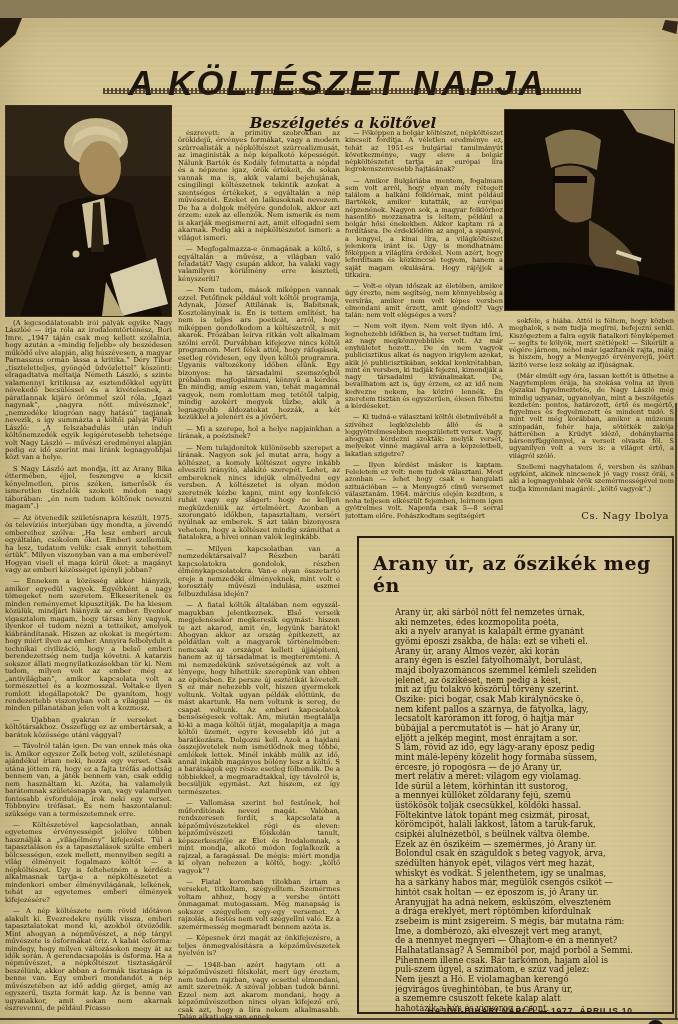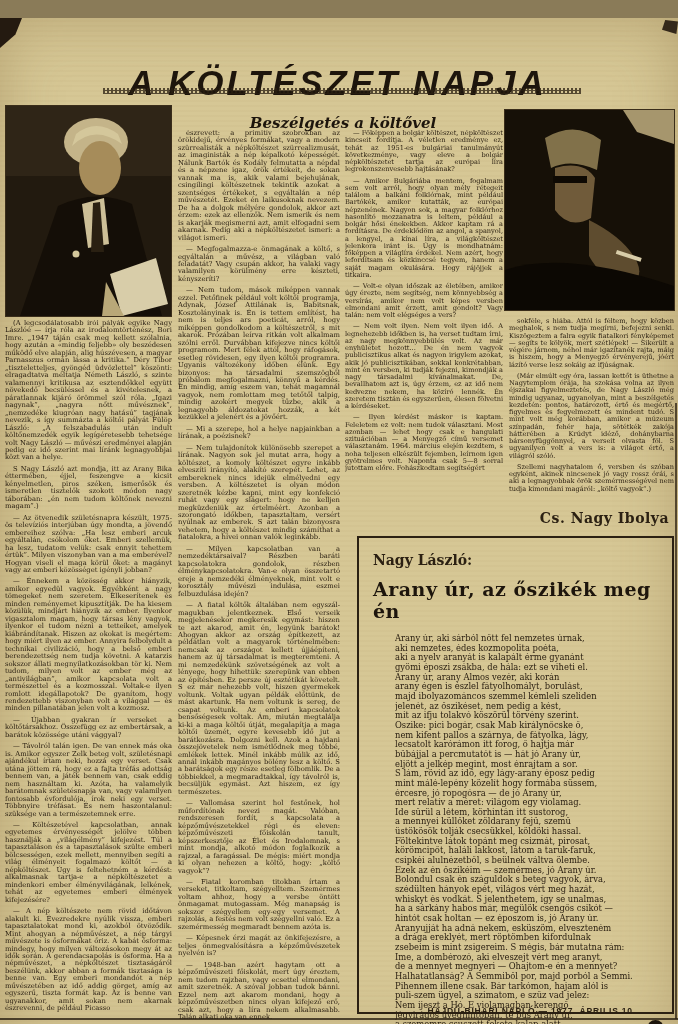--- a/index.html
+++ b/index.html
@@ -28,21 +28,21 @@
   .photo-right{left:505px;top:92px;width:169px;height:200px;}
   .photo svg{display:block;width:100%;height:100%;}
 
   .col{position:absolute;font-size:6.8px;line-height:1.1;text-align:justify;overflow:hidden;}
   .col p{margin:0 0 4px 0;text-indent:8px;}
   .col-1{left:5px;top:302px;width:167px;height:716px;}
   .col-2{left:178px;top:112px;width:162px;height:906px;}
   .col-3{left:345px;top:112px;width:158px;height:402px;font-size:6.6px;}
   .col-4{left:509px;top:300px;width:165px;height:188px;font-size:6.6px;}
   .byline{position:absolute;left:509px;top:492px;width:160px;text-align:right;
-          font-weight:bold;font-size:14px;letter-spacing:.5px;}
+          font-weight:normal;font-size:10px;letter-spacing:.5px;}
 
   .poem-box{position:absolute;left:357px;top:518px;width:317px;height:478px;
             border:2px solid #2b2012;box-sizing:border-box;padding:14px 10px 8px 14px;}
   .poem-author{font-weight:bold;font-size:14px;margin:0 0 10px 0;}
   .poem-title{text-align:left;font-weight:bold;font-size:19px;margin:0 0 12px 0;
               letter-spacing:.5px;color:#1d150c;}
   .poem-lines{font-size:8.4px;line-height:1.15;padding-left:22px;}
   .poem-lines div{margin:0;white-space:nowrap;overflow:hidden;}
 
   .footer-rule{position:absolute;left:0;top:1000px;width:678px;height:1.5px;background:#2b2012;opacity:.8;}
@@ -115,32 +115,32 @@
       <p>— Vallomása szerint hol festőnek, hol műfordítónak nevezi magát. Valóban, rendszeresen fordít, s kapcsolata a képzőművészetekkel régi és eleven: képzőművészeti főiskolán tanult, képszerkesztője az Élet és Irodalomnak, s mint mondja, alkotó módon foglalkozik a rajzzal, a faragással. De mégis: miért mondja ki olyan nehezen a költő, hogy: „költő vagyok”?</p>
       <p>— Fiatal koromban titokban írtam a verseket, titkoltam, szégyelltem. Szemérmes voltam ahhoz, hogy a versbe öntött önmagamat mutogassam. Még manapság is sokszor szégyellem egy-egy versemet. A rajzolás, a festés nem volt szégyellni való. Ez a szemérmesség megmaradt bennem azóta is.</p>
       <p>— Képesnek érzi magát az önkifejezésre, a teljes önmegvalósításra a képzőművészetek nyelvén is?</p>
       <p>— 1948-ban azért hagytam ott a képzőművészeti főiskolát, mert úgy éreztem, nem tudom rajzban, vagy ecsettel elmondani, amit szeretnék. A szóval jobban tudok bánni. Ezzel nem azt akarom mondani, hogy a képzőművészetben nincs olyan kifejező erő, csak azt, hogy a líra nekem alkalmasabb. Talán alkati oka van ennek.</p>
     </div>
   <div class="col col-3">
       <p>— Főképpen a bolgár költészet, népköltészet kincseit fordítja. A véletlen eredménye ez, tehát az 1951-es bulgáriai tanulmányút következménye, vagy eleve a bolgár népköltészetet tartja az európai líra legrokonszenvesebb hajtásának?</p>
       <p>— Amikor Bulgáriába mentem, fogalmam sem volt arról, hogy olyan mély rétegeit találom a balkáni folklórnak, mint például Bartókék, amikor kutatták, az európai népzenének. Nagyon sok, a magyar folklórhoz hasonlító mozzanatra is leltem, például a bolgár hősi énekekben. Akkor kaptam rá a fordításra. De érdeklődöm az angol, a spanyol, a lengyel, a kínai líra, a világköltészet jelenkora iránt is. Úgy is mondhatnám: főképpen a világlíra érdekel. Nem azért, hogy lefordítsam és közkinccsé tegyem, hanem a saját magam okulására. Hogy rájöjjek a titkaira.</p>
       <p>— Volt-e olyan időszak az életében, amikor úgy érezte, nem segítség, nem könnyebbség a versírás, amikor nem volt képes versben elmondani amit érzett, amit gondolt? Vagy talán: nem volt elégséges a vers?</p>
       <p>— Nem volt ilyen. Nem volt ilyen idő. A legnehezebb időkben is, ha verset tudtam írni, az nagy megkönnyebbülés volt. Az már enyhületet hozott... De én nem vagyok publicisztikus alkat és nagyon irigylem azokat, akik jó publicisztikában, sokkal konkrétabban, mint én versben, ki tudják fejezni, kimondják a nagy társadalmi kívánalmakat. De, bevallhatom azt is, úgy érzem, ez az idő nem kedvezne nekem, ha közíró lennék. Én szeretem tisztán és egyszerűen, élesen fölvetni a kérdéseket.</p>
+      <p>— Ki tudná-e választani költői életművéből a szívéhez legközelebb álló és a leggyötrelmesebben megszületett verset. Vagy, ahogyan kérdezni szokták: melyik versét, melyeket vinné magával arra a képzeletbeli, lakatlan szigetre?</p>
       <p>— Ilyen kérdést máskor is kaptam. Feleletem ez volt: nem tudok választani. Most azonban — lehet hogy csak e hangulati szituációban — a Menyegző című versemet választanám. 1964. március elején kezdtem, s noha teljesen elkészült fejemben, leírnom igen gyötrelmes volt. Naponta csak 5—8 sorral jutottam előre. Fohászkodtam segítségért</p>
     </div>
   <div class="col col-4">
       <p>sokféle, s hiába. Attól is féltem, hogy közben meghalok, s nem tudja megírni, befejezni senki. Kiszögeztem a falra egyik fiatalkori fényképemet — segíts te kölyök, mert szétlépek! — Sikerült a végére járnom, néhol már igazítanék rajta, máig is hiszem, hogy a Menyegző érvényerejű, jóért lázító verse lesz sokáig az ifjúságnak.</p>
       <p>(Már elmúlt egy óra, lassan kettőt is üthetne a Nagytemplom órája, ha szokása volna az ilyen éjszakai figyelmeztetés, de Nagy László még mindig ugyanaz, ugyanolyan, mint a beszélgetés kezdetén: pontos, határozott, értő és megértő, figyelmes és fegyelmezett és mindent tudó. S mint volt még korábban, amikor a múzeum színpadán, fehér haja, sötétkék zakója hátterében a Krúdyt idéző, dohánybarna bársonyfüggönnyel, a verseit olvasta föl. S ugyanilyen volt a vers is: a világot értő, a világról szóló.</p>
       <p>Szellemi nagyhatalom ő, versben és szóban egyként, akinek nincsenek jó vagy rossz órái, s aki a legnagyobbak örök szemérmességével nem tudja kimondani magáról: „költő vagyok”.)</p>
     </div>
 
   <div class="byline">Cs. Nagy Ibolya</div>
 
   <div class="poem-box">
-    <p class="poem-author">Nagy László:</p>
     <h3 class="poem-title">Arany úr, az őszikék meg én</h3>
     <div class="poem-lines">
         <div>Arany úr, aki sárból nőtt fel nemzetes úrnak,</div>
         <div>aki nemzetes, édes kozmopolita poéta,</div>
         <div>aki a nyelv aranyát is kalapált érme gyanánt</div>
         <div>gyömi époszi zsákba, de hála: ezt se viheti el.</div>
         <div>Arany úr, arany Álmos vezér, aki korán</div>
         <div>arany égen is észlel fátyolhomályt, borulást,</div>
         <div>majd ibolyazománcos szemmel kémleli szeliden</div>
         <div>jelenét, az őszikéset, nem pedig a kést,</div>

